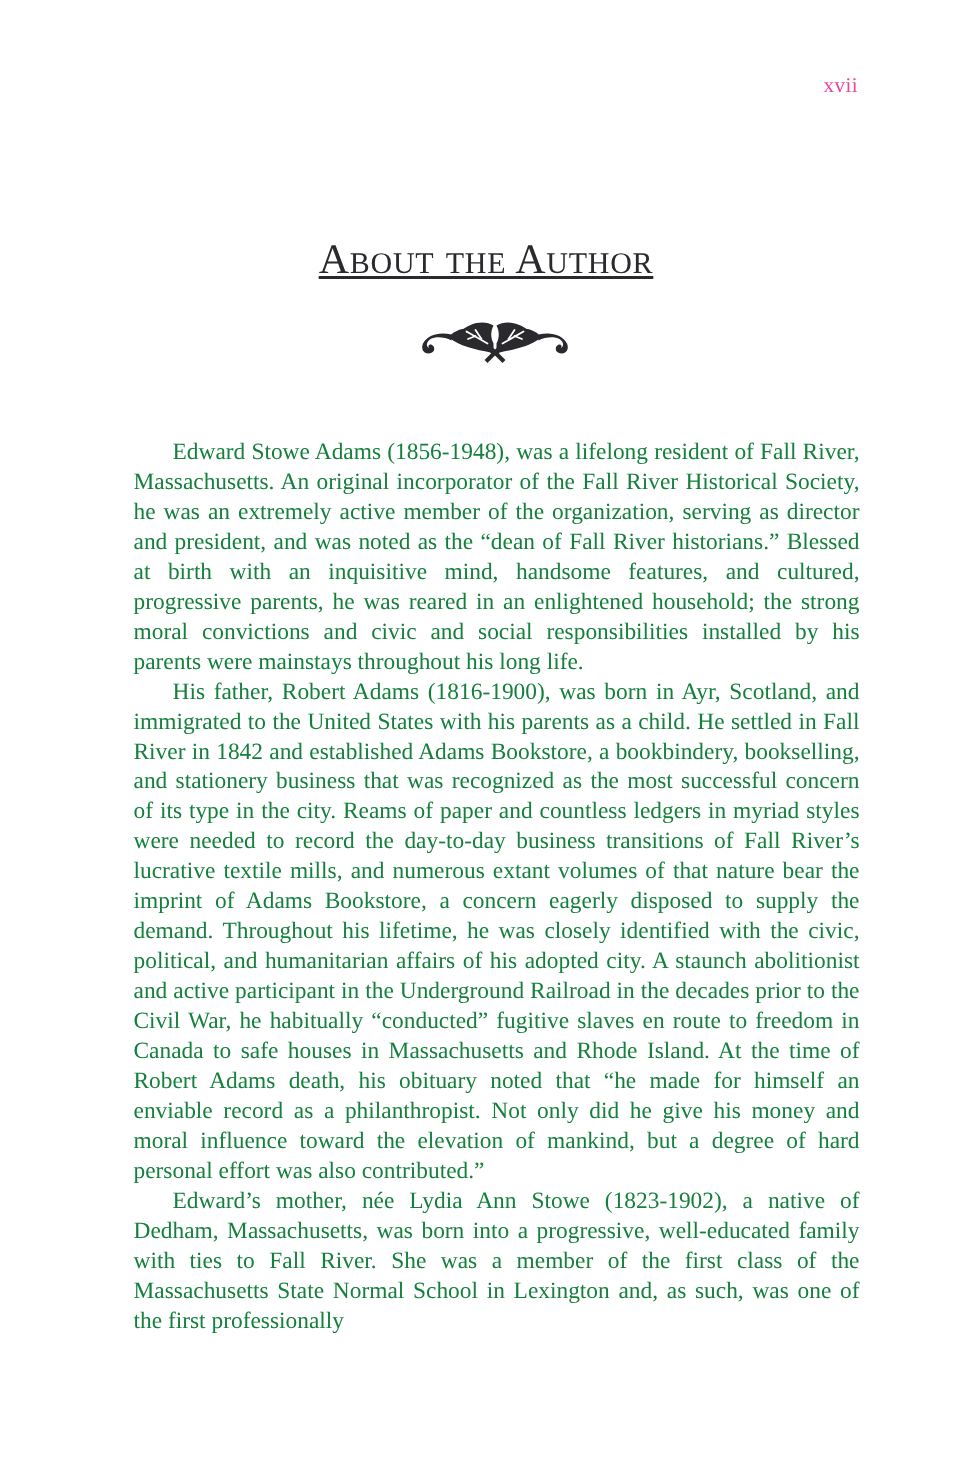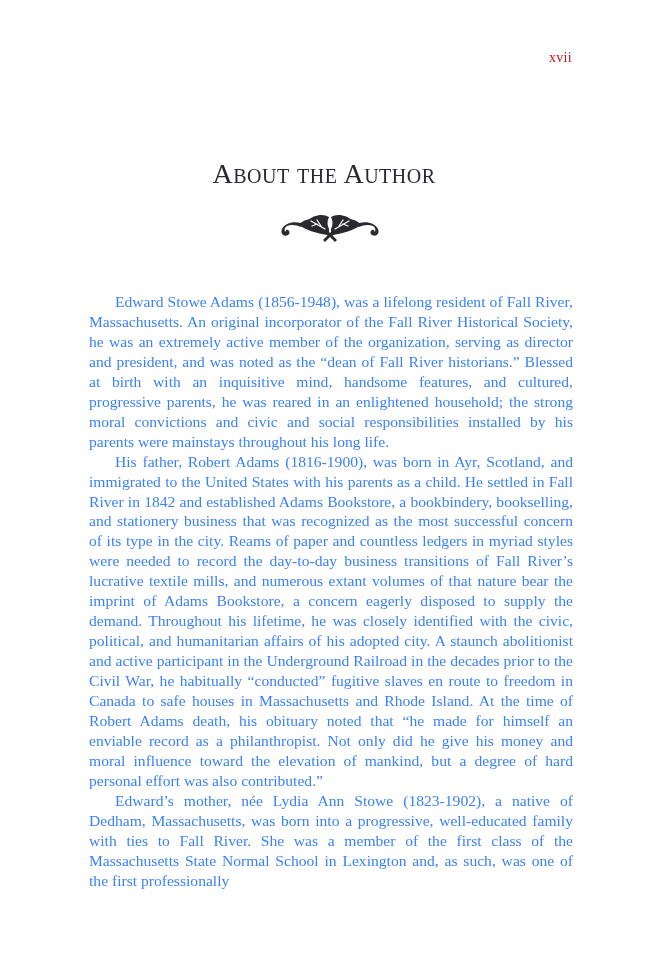--- a/index.html
+++ b/index.html
@@ -13,52 +13,53 @@
       position: relative;
       overflow: hidden;
       color: #2a2a2e;
       font-family: "Liberation Serif", "DejaVu Serif", serif;
     }
     .page-number {
       position: absolute;
       top: 50px;
       right: 76px;
       font-size: 14px;
-      color: #b91c1c;
+      color: #ec4899;
       letter-spacing: 0.3px;
     }
     .title {
       position: absolute;
       top: 158px;
       left: 0;
       width: 648px;
       text-align: center;
       font-size: 28px;
       font-variant: small-caps;
       letter-spacing: 0.5px;
       color: #2a2a2e;
       font-weight: normal;
       margin: 0;
+      text-decoration: underline;
     }
     .ornament {
       position: absolute;
       top: 207px;
       left: 277px;
       width: 106px;
       height: 36px;
     }
     .body-text {
       position: absolute;
       top: 292px;
       left: 89px;
       width: 484px;
       font-size: 15.6px;
       line-height: 19.95px;
       text-align: justify;
-      color: #3b82f6;
+      color: #15803d;
     }
     .body-text p {
       margin: 0;
       text-indent: 26px;
       hyphens: none;
     }
   </style>
 </head>
 <body>
 

